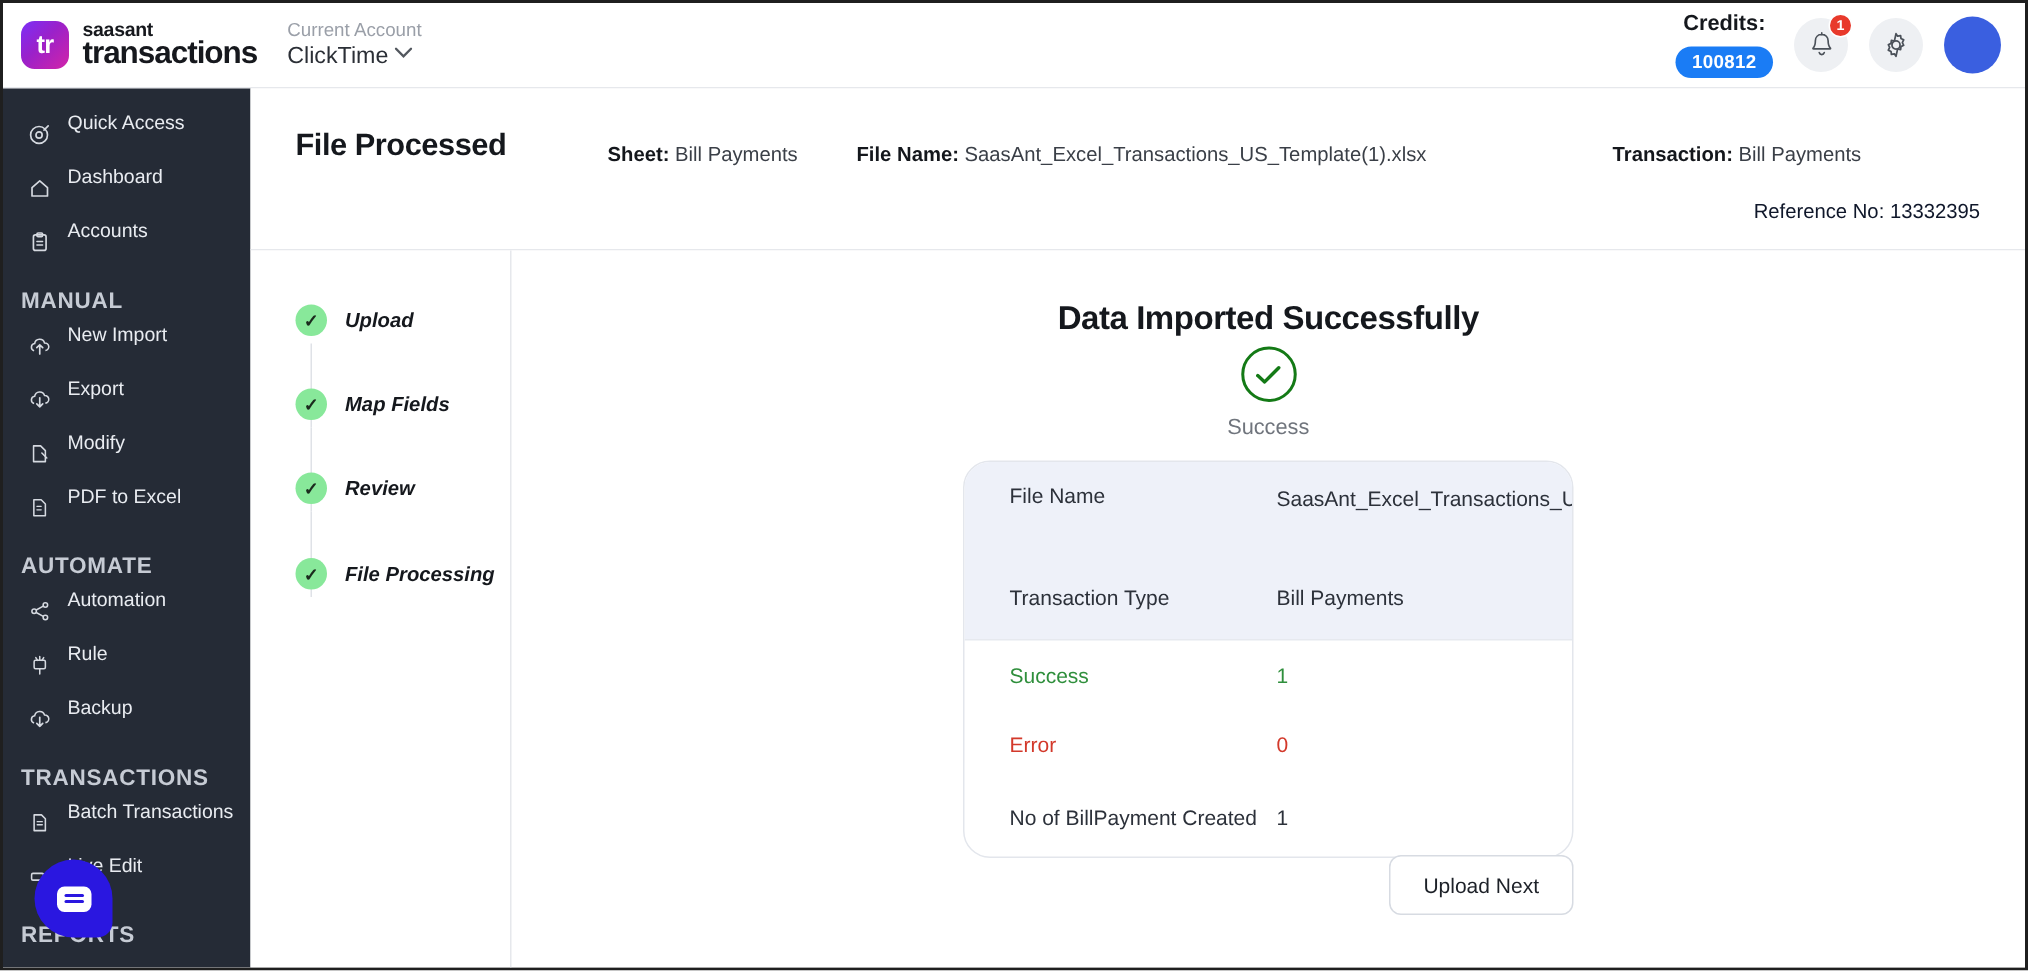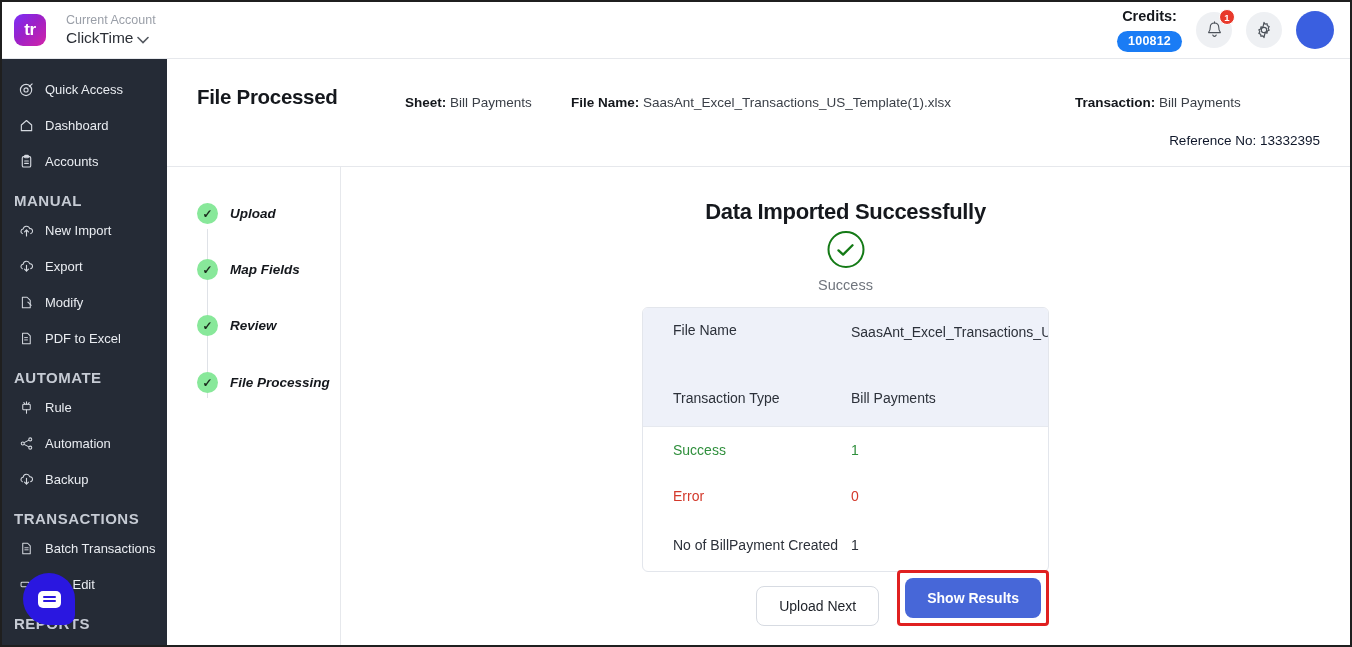--- a/index.html
+++ b/index.html
@@ -34,21 +34,21 @@
   .brand-text { line-height: 1.02; }
   .brand-saasant {
     font-size: 13px; font-weight: 700; color: #16181d; letter-spacing: -0.2px;
   }
   .brand-transactions {
     font-size: 21px; font-weight: 700; color: #16181d; letter-spacing: -0.7px;
     margin-top: -1px;
   }
   .acct { margin-left: 20px; line-height: 1.25; }
   .acct-label { font-size: 12.5px; color: #9a9fa8; }
-  .acct-value { font-size: 15.5px; color: #2b2f36; display: flex; align-items: flex-end; gap: 4px; }
+  .acct-value { font-size: 15.5px; color: #2b2f36; display: flex; align-items: flex-start; gap: 4px; }
   .chev { font-size: 12px; color: #53585f; }
 
   .topbar-right {
     margin-left: auto; display: flex; align-items: center; gap: 14px; padding-right: 16px;
   }
   .credits-wrap { display: flex; align-items: center; gap: 7px; flex-direction: column; }
   .credits-label { font-size: 14.5px; font-weight: 700; color: #15181d; }
   .credits-pill {
     background: #1a7cf5; color: #fff; font-size: 12.5px; font-weight: 600;
     border-radius: 20px; padding: 3px 11px 4px; letter-spacing: 0.2px;
@@ -64,21 +64,21 @@
     border: 1.5px solid #fff;
   }
   .avatar { width: 38px; height: 38px; border-radius: 50%; background: #3a5fe0; }
 
   
   .sidebar {
     position: absolute; left: 0; top: 57px; width: 165px; height: 586px;
     background: #252b36; overflow: hidden;
   }
   .nav-item {
-    display: flex; align-items: center; gap: 11px;
+    display: flex; gap: 11px;
     height: 30px; padding-left: 17px; color: #e9ecf1; font-size: 13px;
     margin-top: 6px;
   }
   .nav-item .ico { width: 15px; display: flex; align-items: center; justify-content: center; color: #d5d9e0; }
   .nav-section {
     font-size: 15px; font-weight: 700; color: #c6cbd4; letter-spacing: 0.5px;
     padding-left: 12px; margin-top: 16px; margin-bottom: 1px;
   }
 
   
@@ -147,21 +147,21 @@
     display: flex; align-items: center; justify-content: center;
   }
   .si-check svg { display: block; }
   .si-sub {
     position: absolute; left: 0; right: 0; top: 110px; text-align: center;
     font-size: 14.5px; color: #70757d;
   }
 
   .result-card {
     position: absolute; left: 301px; top: 140px; width: 407px;
-    border: 1px solid #e3e6ec; border-radius: 6px; overflow: hidden;
+    border: 1px solid #e3e6ec; border-radius: 18px; overflow: hidden;
     background: #ffffff;
   }
   .rc-shade { background: #eef1f9; }
   .rc-row { display: flex; padding: 0 30px; min-height: 46px; align-items: center; }
   .rc-row.tall { min-height: 62px; align-items: flex-start; padding-top: 14px; }
   .rc-key { width: 178px; font-size: 14px; color: #2c313a; flex-shrink: 0; }
   .rc-val { font-size: 14px; color: #2c313a; line-height: 1.45; }
   .rc-divider { height: 1px; background: #e6e9ef; }
   .k-success { color: #2f8f3c; }
   .v-success { color: #2f8f3c; }
@@ -189,20 +189,24 @@
 </head>
 <body>
 
 <div id="app">
 
   <div class="topbar">
     <div class="brand">
       <div class="brand-logo">
         <span>tr</span>
       </div>
+      <div class="brand-text">
+        <div class="brand-saasant">saasant</div>
+        <div class="brand-transactions">transactions</div>
+      </div>
     </div>
 
     <div class="acct">
       <div class="acct-label">Current Account</div>
       <div class="acct-value">
         <span>ClickTime</span>
         <span class="chev">
           <svg width="12" height="8" viewBox="0 0 12 8">
               <path d="M1 1.5 L6 6.5 L11 1.5" stroke="#53585f" stroke-width="1.6" fill="none" stroke-linecap="round"></path>
             </svg>
@@ -312,37 +316,37 @@
           </svg>
       </span>
       <span>PDF to Excel</span>
     </div>
 
     <div class="nav-section">AUTOMATE</div>
 
     <div class="nav-item">
       <span class="ico">
         <svg width="15" height="15" viewBox="0 0 16 16">
-            <rect x="4" y="4.5" width="8" height="6" rx="1" fill="none" stroke="#d5d9e0" stroke-width="1.1"></rect>
-            <path d="M8 1.8v2.7M8 10.5v3.7M5.2 2.6l1.2 1.9M10.8 2.6L9.6 4.5" stroke="#d5d9e0" stroke-width="1.1" stroke-linecap="round"></path>
-          </svg>
-      </span>
-      <span>Rule</span>
-    </div>
-
-    <div class="nav-item">
-      <span class="ico">
-        <svg width="15" height="15" viewBox="0 0 16 16">
             <circle cx="12" cy="3.6" r="1.6" fill="none" stroke="#d5d9e0" stroke-width="1.1"></circle>
             <circle cx="12" cy="12.4" r="1.6" fill="none" stroke="#d5d9e0" stroke-width="1.1"></circle>
             <circle cx="4" cy="8" r="1.6" fill="none" stroke="#d5d9e0" stroke-width="1.1"></circle>
             <path d="M5.5 7.1l5-2.7M5.5 8.9l5 2.7" stroke="#d5d9e0" stroke-width="1.1"></path>
           </svg>
       </span>
       <span>Automation</span>
+    </div>
+
+    <div class="nav-item">
+      <span class="ico">
+        <svg width="15" height="15" viewBox="0 0 16 16">
+            <rect x="4" y="4.5" width="8" height="6" rx="1" fill="none" stroke="#d5d9e0" stroke-width="1.1"></rect>
+            <path d="M8 1.8v2.7M8 10.5v3.7M5.2 2.6l1.2 1.9M10.8 2.6L9.6 4.5" stroke="#d5d9e0" stroke-width="1.1" stroke-linecap="round"></path>
+          </svg>
+      </span>
+      <span>Rule</span>
     </div>
 
     <div class="nav-item">
       <span class="ico">
         <svg width="15" height="15" viewBox="0 0 16 16">
             <path d="M4 10.6a2.6 2.6 0 0 1 .4-5.1A3.6 3.6 0 0 1 11.4 5a2.7 2.7 0 0 1 .6 5.4" fill="none" stroke="#d5d9e0" stroke-width="1.1"></path>
             <path d="M8 6.6V13M5.9 10.9L8 13l2.1-2.1" fill="none" stroke="#d5d9e0" stroke-width="1.2" stroke-linecap="round" stroke-linejoin="round"></path>
           </svg>
       </span>
       <span>Backup</span>
@@ -460,19 +464,16 @@
         </div>
 
         <div class="rc-row" style="min-height:52px">
           <span class="rc-key">No of BillPayment Created</span>
           <span class="rc-val">1</span>
         </div>
       </div>
 
       <div class="btn-row">
         <button class="btn-secondary">Upload Next</button>
-        <div class="btn-primary-wrap">
-          <button class="btn-primary">Show Results</button>
-        </div>
       </div>
     </div>
   </div>
 </div>
 
 </body></html>

